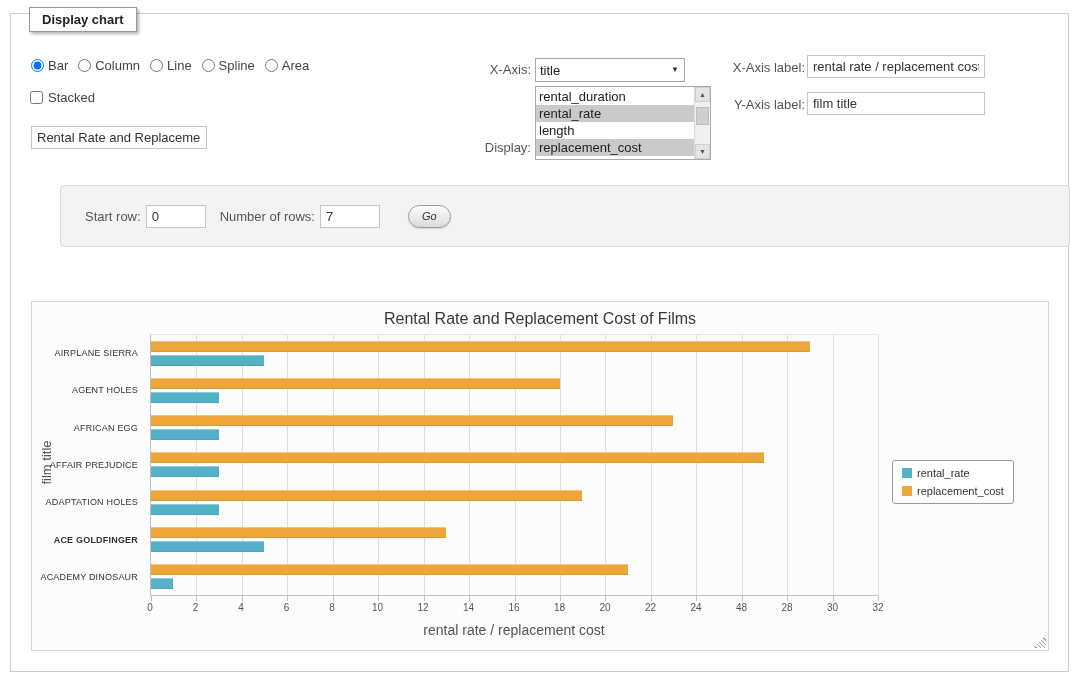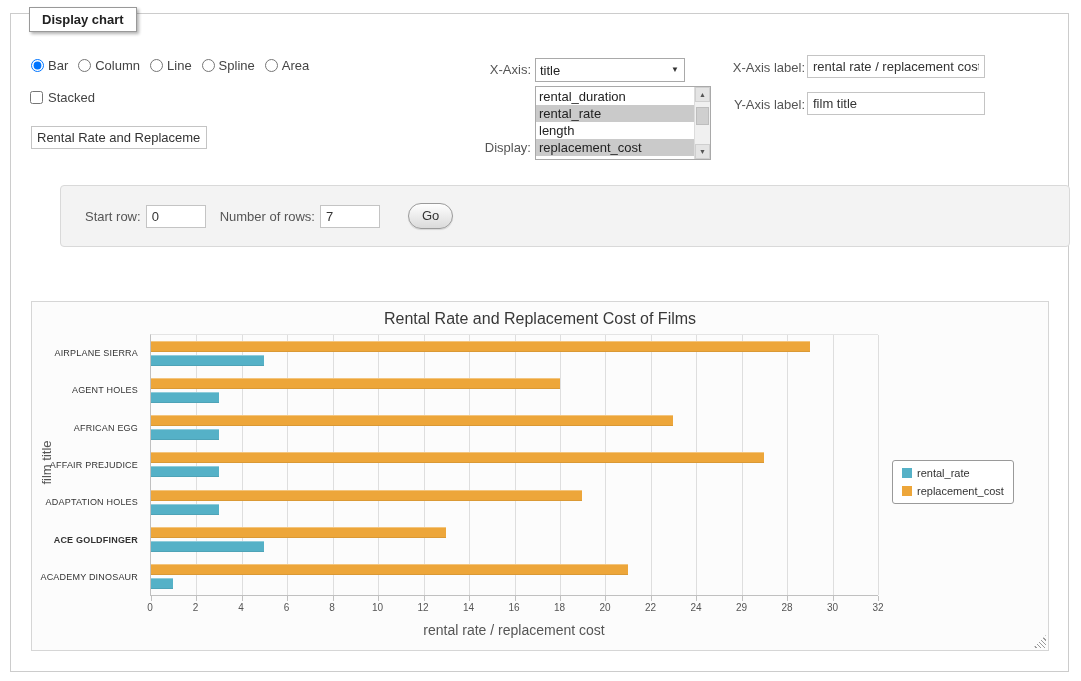--- a/index.html
+++ b/index.html
@@ -40,22 +40,22 @@
   .sb-thumb { position:absolute; top:5px; left:1px; right:1px; height:18px; background:#cfcfcf; border:1px solid #bdbdbd; }
 
   .xlabel-input { position:absolute; left:796px; top:41px; width:178px; }
   .ylabel-input { position:absolute; left:796px; top:78px; width:178px; }
 
   .rows-panel { position:absolute; left:25px; top:171px; width:1010px; height:62px; background:#f3f3f3; border:1px solid #d9d9d9;
     border-radius:4px; display:flex; align-items:center; padding-left:24px; font-size:13px; color:#555;margin-left:24px; }
   .rows-panel input { margin-left:5px; }
   .in-small { width:60px; }
   .gap-mid { margin-left:14px; }
-  .go-btn { margin-left:28px; padding:4px 13px 5px; font-size:13px; color:#333; background:linear-gradient(#fefefe,#dadada);
-    border:1px solid #9a9a9a; border-radius:13px; font-family:inherit; cursor:pointer; box-shadow:0 1px 1px rgba(0,0,0,0.12); }
+  .go-btn { margin-left:28px; padding:4px 13px 5px; font-size:11px; color:#333; background:linear-gradient(#fefefe,#dadada);
+    border:1px solid #9a9a9a; border-radius:13px; font-family:inherit; cursor:pointer; box-shadow:0 1px 1px rgba(0,0,0,0.12);font-style:italic; }
 
   .chart-box { position:absolute; left:20px; top:287px; width:1018px; height:350px; background:#fcfcfc; border:1px solid #d6d6d6; }
   .chart-title { position:absolute; top:8px; width:100%; text-align:center; font-size:16px; color:#383838; }
 
   .plot-area { position:absolute; left:118px; top:32px; width:728px; height:262px;
     border-left:1px solid #c0c0c0; border-bottom:1px solid #c0c0c0; border-top:1px solid #e4e4e4; }
   .gridline { position:absolute; top:0; bottom:0; width:1px; background:#dedede; }
   .tickmark { position:absolute; bottom:-6px; width:1px; height:5px; background:#c0c0c0; }
   .cat-row { position:absolute; left:0; width:100%; display:flex; flex-direction:column; justify-content:center; gap:3px; }
   .bar { height:11px; box-shadow: inset 0 1px 0 rgba(255,255,255,0.35), inset 0 -1px 0 rgba(0,0,0,0.08); }
@@ -238,21 +238,21 @@
           <span class="tick-label" style="left: 18.75%;">6</span>
           <span class="tick-label" style="left: 25%;">8</span>
           <span class="tick-label" style="left: 31.25%;">10</span>
           <span class="tick-label" style="left: 37.5%;">12</span>
           <span class="tick-label" style="left: 43.75%;">14</span>
           <span class="tick-label" style="left: 50%;">16</span>
           <span class="tick-label" style="left: 56.25%;">18</span>
           <span class="tick-label" style="left: 62.5%;">20</span>
           <span class="tick-label" style="left: 68.75%;">22</span>
           <span class="tick-label" style="left: 75%;">24</span>
-          <span class="tick-label" style="left: 81.25%;">29</span>
+          <span class="tick-label" style="left: 81.25%;">48</span>
           <span class="tick-label" style="left: 87.5%;">28</span>
           <span class="tick-label" style="left: 93.75%;">30</span>
           <span class="tick-label" style="left: 100%;">32</span>
         </div>
       <div class="x-axis-title">rental rate / replacement cost</div>
       <div class="chart-legend">
           <div class="legend-item">
             <div class="legend-swatch" style="background: rgb(85, 177, 199);"></div>
             <span>rental_rate</span>
           </div>

